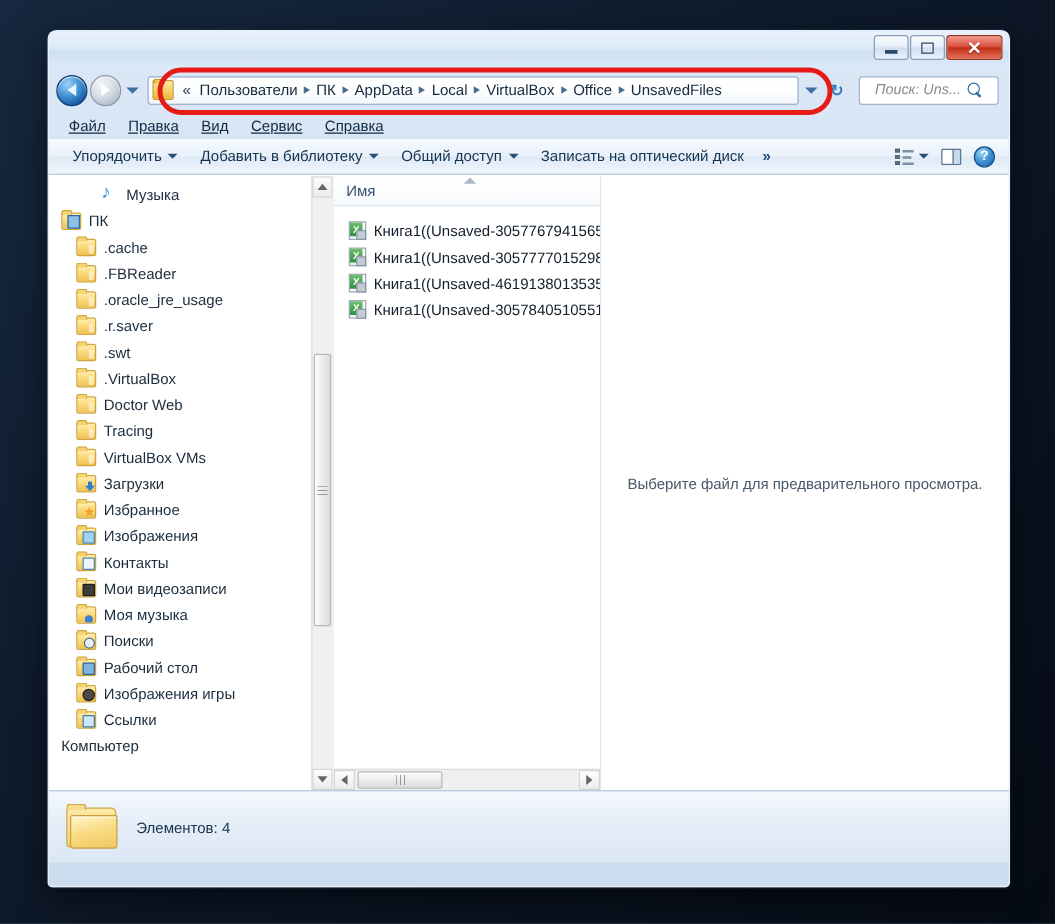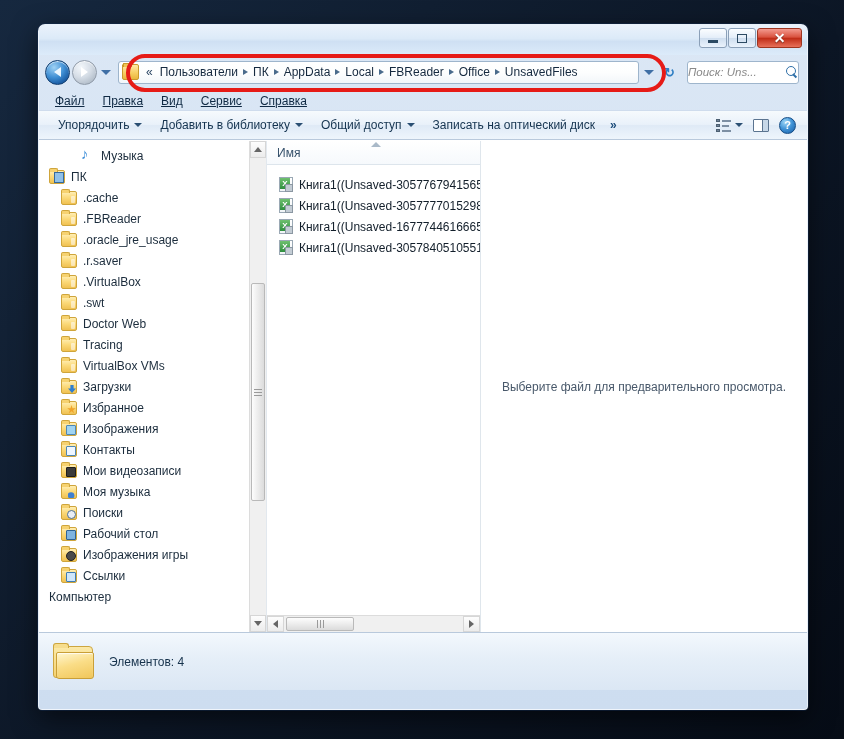--- a/index.html
+++ b/index.html
@@ -116,21 +116,21 @@
   }
   .addr-caret { width: 15px; display:flex; align-items:center; justify-content:center; cursor:pointer; flex:none; }
   .refresh-btn {
     width: 21px; height: 21px; flex: none; margin-left: 1px;
     display: flex; align-items: center; justify-content: center; cursor: pointer;
     color: #2f7fc4; font-size: 13px; font-weight: bold;
   }
   .search-box {
     width: 112px; height: 23px; flex: none; margin-left: 5px;
     background: #fff; border: 1px solid #9eb5cc; border-radius: 3px;
-    display: flex; align-items: center; padding: 0 0;
+    display: flex; align-items: center; padding: 0 12px;
   }
   .search-box .ph {
     flex: 1; font-size: 11.5px; color: #8a8a8a; font-style: italic;
     overflow: hidden; white-space: nowrap;
   }
   .search-ico {
     width: 12px; height: 12px; flex: none; position: relative;
   }
   .search-ico::before {
     content:""; position:absolute; left:0; top:0; width:8px; height:8px;
@@ -447,21 +447,21 @@
       <div class="crumbs">
         <span class="crumb-overflow">«</span>
         <span class="crumb">Пользователи</span>
         <span class="crumb-sep"></span>
         <span class="crumb">ПК</span>
         <span class="crumb-sep"></span>
         <span class="crumb">AppData</span>
         <span class="crumb-sep"></span>
         <span class="crumb">Local</span>
         <span class="crumb-sep"></span>
-        <span class="crumb">FBReader</span>
+        <span class="crumb">VirtualBox</span>
         <span class="crumb-sep"></span>
         <span class="crumb">Office</span>
         <span class="crumb-sep"></span>
         <span class="crumb">UnsavedFiles</span>
       </div>
     </div>
 
     <div class="addr-caret">
       <span class="caret-d"></span>
     </div>
@@ -543,25 +543,25 @@
         <div class="tree-item lvl1">
           <span class="ico folder"></span>
           <span>.oracle_jre_usage</span>
         </div>
         <div class="tree-item lvl1">
           <span class="ico folder"></span>
           <span>.r.saver</span>
         </div>
         <div class="tree-item lvl1">
           <span class="ico folder"></span>
+          <span>.swt</span>
+        </div>
+        <div class="tree-item lvl1">
+          <span class="ico folder"></span>
           <span>.VirtualBox</span>
-        </div>
-        <div class="tree-item lvl1">
-          <span class="ico folder"></span>
-          <span>.swt</span>
         </div>
         <div class="tree-item lvl1">
           <span class="ico folder"></span>
           <span>Doctor Web</span>
         </div>
         <div class="tree-item lvl1">
           <span class="ico folder"></span>
           <span>Tracing</span>
         </div>
         <div class="tree-item lvl1">
@@ -636,21 +636,21 @@
         <div class="file-row">
           <span class="xls-ico"></span>
           <span>Книга1((Unsaved-3057767941565</span>
         </div>
         <div class="file-row">
           <span class="xls-ico"></span>
           <span>Книга1((Unsaved-3057777015298</span>
         </div>
         <div class="file-row">
           <span class="xls-ico"></span>
-          <span>Книга1((Unsaved-1677744616665</span>
+          <span>Книга1((Unsaved-4619138013535</span>
         </div>
         <div class="file-row">
           <span class="xls-ico"></span>
           <span>Книга1((Unsaved-3057840510551</span>
         </div>
       </div>
       <div class="hscroll">
         <div class="hs-btn l">
             <span class="hs-l"></span>
           </div>

